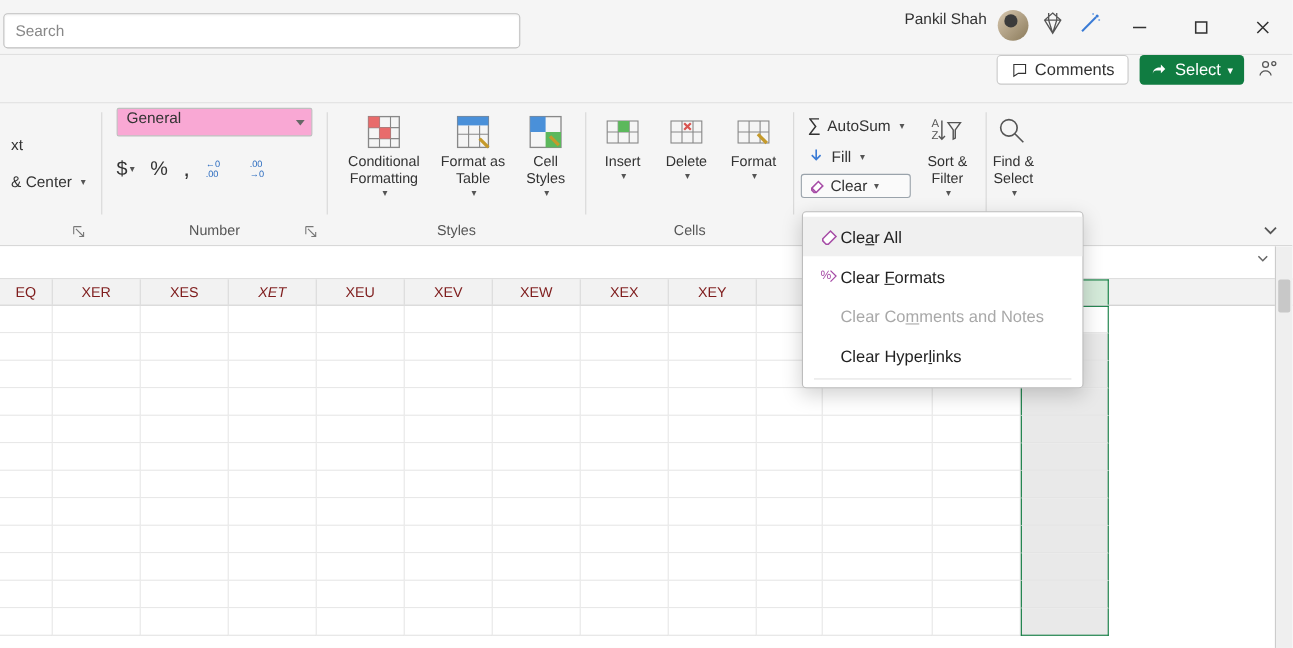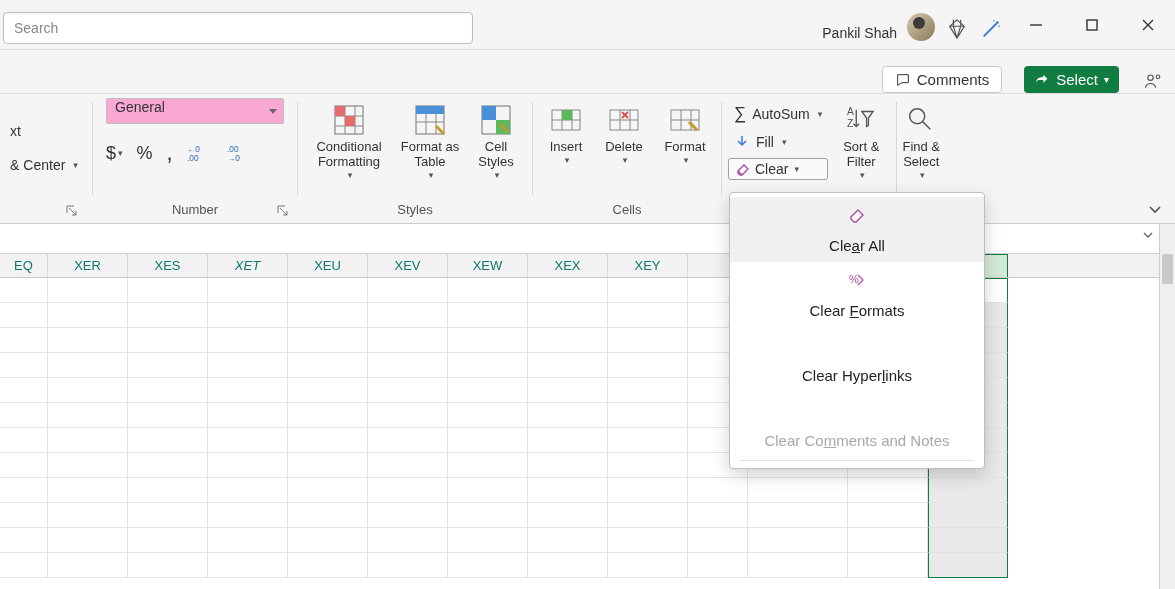--- a/index.html
+++ b/index.html
@@ -1,29 +1,29 @@
 <!DOCTYPE html>
 <html><head>
 <meta charset="utf-8">
 <style>
 * { box-sizing: border-box; margin: 0; padding: 0; font-family: "Segoe UI", Arial, sans-serif; }
 body { background: #f0f0f0; width: 1175px; height: 589px; overflow: hidden; position: relative; }
 
 
 .titlebar { height: 50px; display: flex; align-items: center; background: #f5f5f5; border-bottom: 1px solid #e0e0e0; }
 .search-box { width: 470px; height: 32px; margin-left: 3px; margin-top: 6px; background: #fff; border: 1px solid #bfbfbf; border-radius: 4px; padding: 0 10px; display: flex; align-items: center; color: #888; font-size: 14px; box-shadow: inset 0 1px 2px rgba(0,0,0,0.05); }
-.titlebar-right { margin-left: auto; display: flex; align-items: flex-end; gap: 10px; padding-right: 4px; }
+.titlebar-right { margin-left: auto; display: flex; align-items: flex-start; gap: 10px; padding-right: 4px; }
 .user-name { font-size: 14px; color: #333; }
 .avatar { width: 28px; height: 28px; border-radius: 50%; background: linear-gradient(135deg,#d8c8b0,#8a7a5a); display: inline-block; position: relative; }
 .avatar::after { content:""; position:absolute; left:6px; top:4px; width:12px; height:12px; background:#3b3b3b; border-radius:50%; }
 .tb-icon { width: 24px; height: 24px; display:flex; align-items:center; justify-content:center; }
 .win-btn { width: 46px; height: 32px; display:flex; align-items:center; justify-content:center; font-size:13px; color:#333; }
 
 
-.row2 { height: 44px; display:flex; align-items:flex-end; justify-content:flex-end; padding-right: 10px; gap:22px; background:#f5f5f5; border-bottom:1px solid #ddd; }
+.row2 { height: 44px; display:flex; align-items:flex-start; justify-content:flex-end; padding-right: 10px; gap:10px; background:#f5f5f5; border-bottom:1px solid #ddd; }
 .comments-btn { background:#fff; border:1px solid #c9c9c9; border-radius:4px; padding:4px 12px; display:flex; align-items:center; gap:6px; font-size:15px; color:#333; }
 .share-btn { background:#107c41; color:#fff; border-radius:4px; padding:5px 10px; display:flex; align-items:center; gap:6px; font-size:15px; }
 .share-btn .caret { font-size:10px; }
 .collab-icon { width:24px; height:24px; display:flex; align-items:center; justify-content:center; }
 
 
 .ribbon { height: 130px; background:#f5f5f5; display:flex; position:relative; border-bottom:1px solid #ccc; }
 .group { display:flex; flex-direction:column; align-items:center; padding:4px 6px 0 6px; position:relative; }
 .group-body { display:flex; align-items:flex-start; gap:6px; height:92px; }
 .group-label { font-size:13px; color:#555; margin-top:auto; width:100%; text-align:center; position:relative; padding-bottom:6px; }
@@ -45,35 +45,35 @@
 .num-row { display:flex; gap:14px; align-items:center; margin-top:10px; font-size:18px; color:#333; }
 .editing-group { width:170px; align-items:flex-start; padding-left:4px; }
 
 
 .clear-btn { border:1px solid #9aa3ab; border-radius:3px; padding:2px 6px; display:flex; align-items:center; gap:4px; background:#fafafa; }
 
 
 .sheet-area { position:relative; height:365px; background:#fff; }
 .formula-bar { height:30px; border-bottom:1px solid #d0d0d0; background:#fff; }
 .col-headers { display:flex; height:24px; background:#f2f2f2; border-bottom:1px solid #ccc; }
-.col-header { width:80px; border-right:1px solid #d9d9d9; text-align:center; font-size:13px; color:#0f766e; line-height:24px; }
+.col-header { width:80px; border-right:1px solid #d9d9d9; text-align:center; font-size:13px; color:#7f1d1d; line-height:24px; }
 .col-header.selected { background:#d4ead9; color:#0b5c2e; border-top:1px solid #107c41; border-left:1px solid #107c41; border-right:1px solid #107c41; font-weight:600; }
 .grid { display:flex; }
 .col { width:80px; }
 .cell { height:25px; border-right:1px solid #e3e3e3; border-bottom:1px solid #e3e3e3; background:#fff; }
 .col.selected .cell { background:#e9e9e9; border-left:1px solid #107c41; border-right:1px solid #107c41; }
 .col.selected .cell.first { background:#fff; border-top:1px solid #107c41; }
 .col.selected .cell.last { border-bottom:1px solid #107c41; }
 .hscroll { position:absolute; right:0; top:0; width:16px; height:100%; background:#efefef; border-left:1px solid #ccc; }
 .hscroll .thumb { position:absolute; left:2px; right:2px; top:30px; height:30px; background:#c8c8c8; border-radius:2px; }
 .zoom-caret { position:absolute; right:20px; top:4px; }
 
 
 .clear-menu { position:absolute; left:729px; top:192px; width:256px; background:#fff; border:1px solid #bdbdbd; border-radius:4px; box-shadow:0 6px 18px rgba(0,0,0,0.18); padding:4px 0; z-index:50; }
-.menu-item { display:flex; align-items:center; gap:12px; padding:8px 14px; font-size:15px; color:#222;flex-direction:column; }
+.menu-item { display:flex; align-items:flex-end; padding:8px 14px; font-size:15px; color:#222; }
 .menu-item.disabled { color:#a8a8a8; }
 .menu-item.hover { background:#f0f0f0; }
 .menu-icon { width:20px; height:20px; display:flex; align-items:center; justify-content:center; }
 .menu-item u { text-decoration:underline; }
 .menu-sep { height:1px; background:#e2e2e2; margin:3px 10px; }
 
 
 svg { display:block; }
 </style>
 </head>
@@ -582,22 +582,22 @@
   </div>
   <div class="menu-item">
     <span class="menu-icon">
       <svg width="18" height="18" viewBox="0 0 18 18">
           <text x="1" y="12" font-size="11" fill="#a64ca6">%</text>
           <path d="M10 4l5 5-5 5" fill="none" stroke="#a64ca6" stroke-width="1.2"></path>
         </svg>
     </span>
     <span>Clear <u>F</u>ormats</span>
   </div>
+  <div class="menu-item disabled">
+    <span class="menu-icon"></span>
+    <span>Clear Co<u>m</u>ments and Notes</span>
+  </div>
   <div class="menu-item">
     <span class="menu-icon"></span>
     <span>Clear Hyper<u>l</u>inks</span>
   </div>
-  <div class="menu-item disabled">
-    <span class="menu-icon"></span>
-    <span>Clear Co<u>m</u>ments and Notes</span>
-  </div>
   <div class="menu-sep"></div>
 </div>
 
 </body></html>

